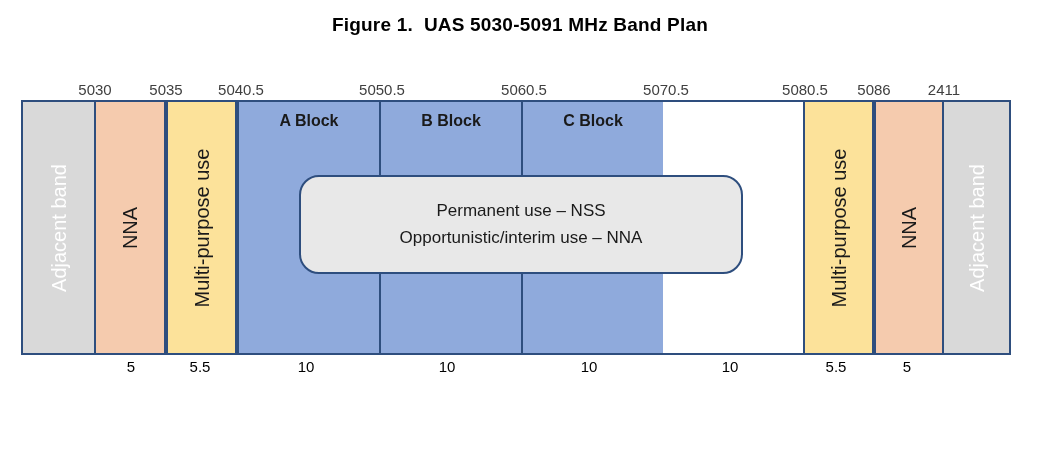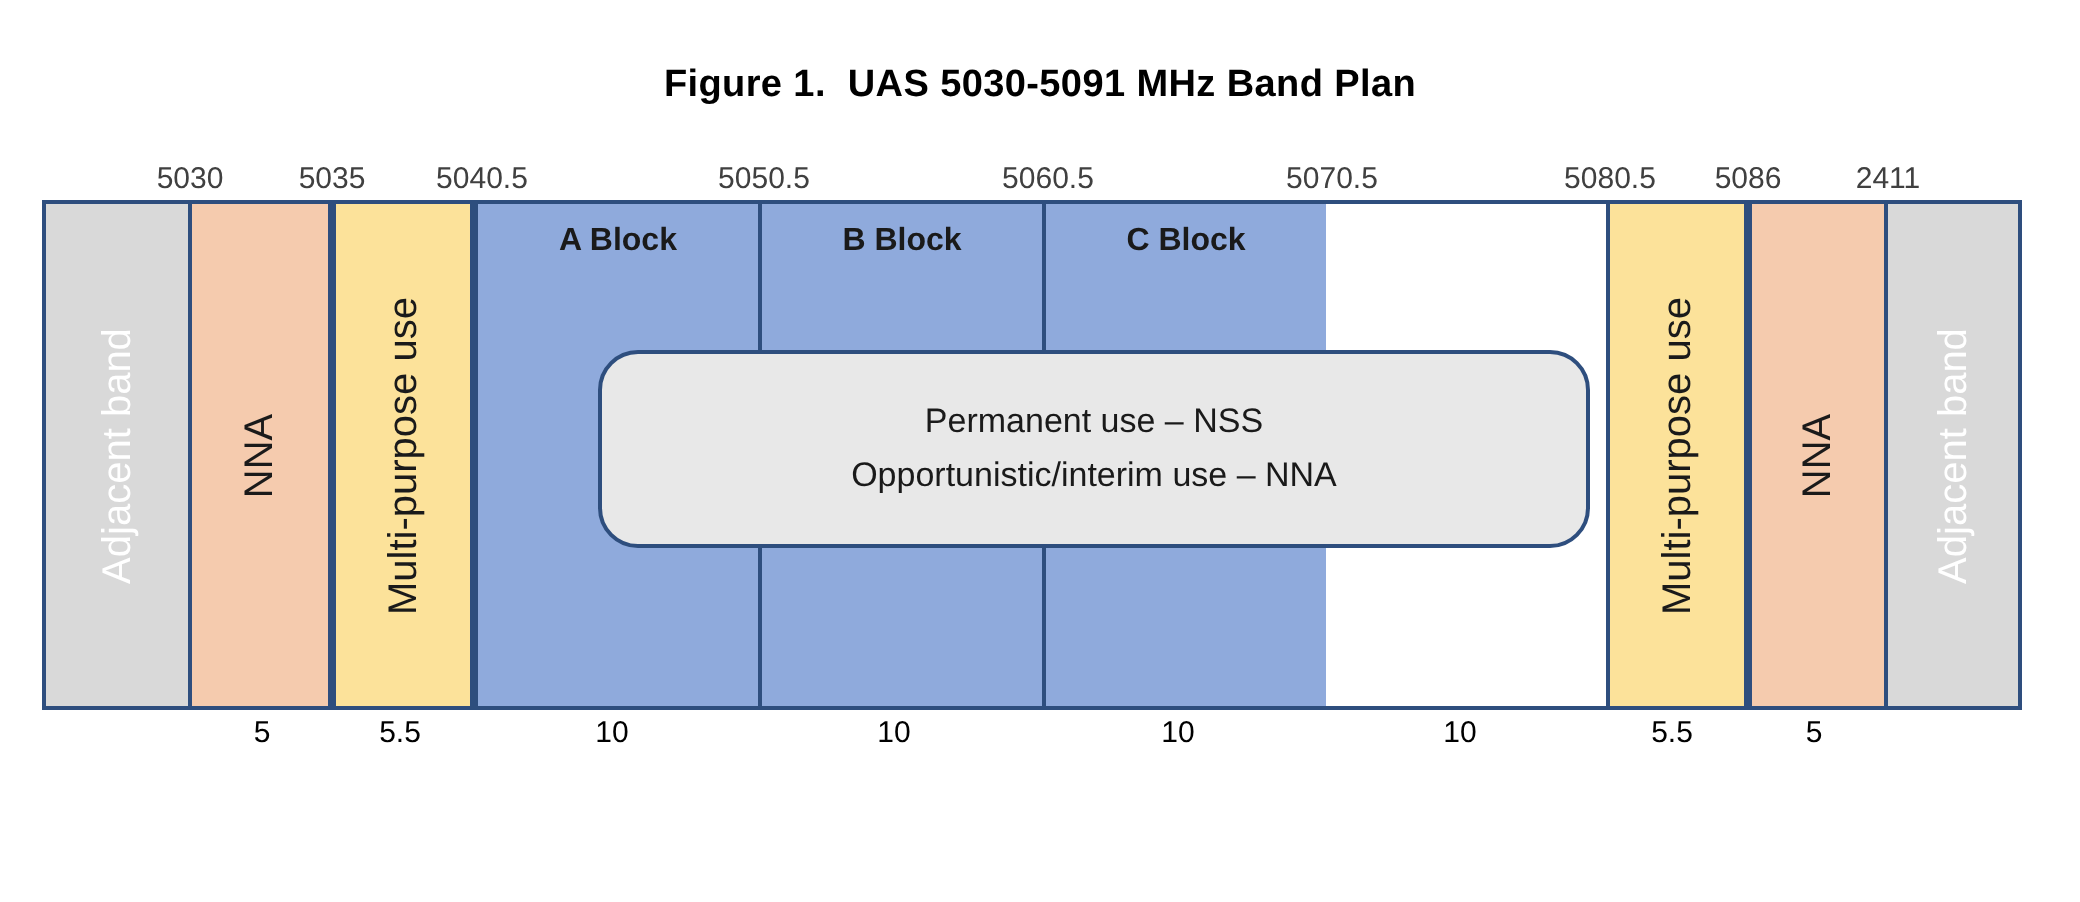--- a/index.html
+++ b/index.html
@@ -6,21 +6,21 @@
   body{
     width:1040px;height:451px;
     background:#ffffff;
     font-family:"Liberation Sans", sans-serif;
     color:#000000;
     overflow:hidden;
     position:relative;
   }
   #figure-title{
     position:absolute;
-    left:0;top:32px;width:1040px;
+    left:0;top:14px;width:1040px;
     text-align:center;
     font-size:19px;
     font-weight:bold;
     letter-spacing:0.2px;
     white-space:pre;
   }
   #band-chart{
     position:absolute;
     left:21px;top:100px;
     width:990px;height:255px;
@@ -57,21 +57,21 @@
     text-align:center;
     font-size:16px;
     color:#1a1a1a;
     white-space:nowrap;
     font-weight:bold;
   }
 
   #callout{
     position:absolute;
     left:276px;top:73px;
-    width:496px;height:99px;
+    width:444px;height:99px;
     background:#E8E8E8;
     border:2px solid #2E4E7E;
     border-radius:20px;
     box-sizing:border-box;
     display:flex;
     flex-direction:column;
     align-items:center;
     justify-content:center;
     z-index:5;
   }

